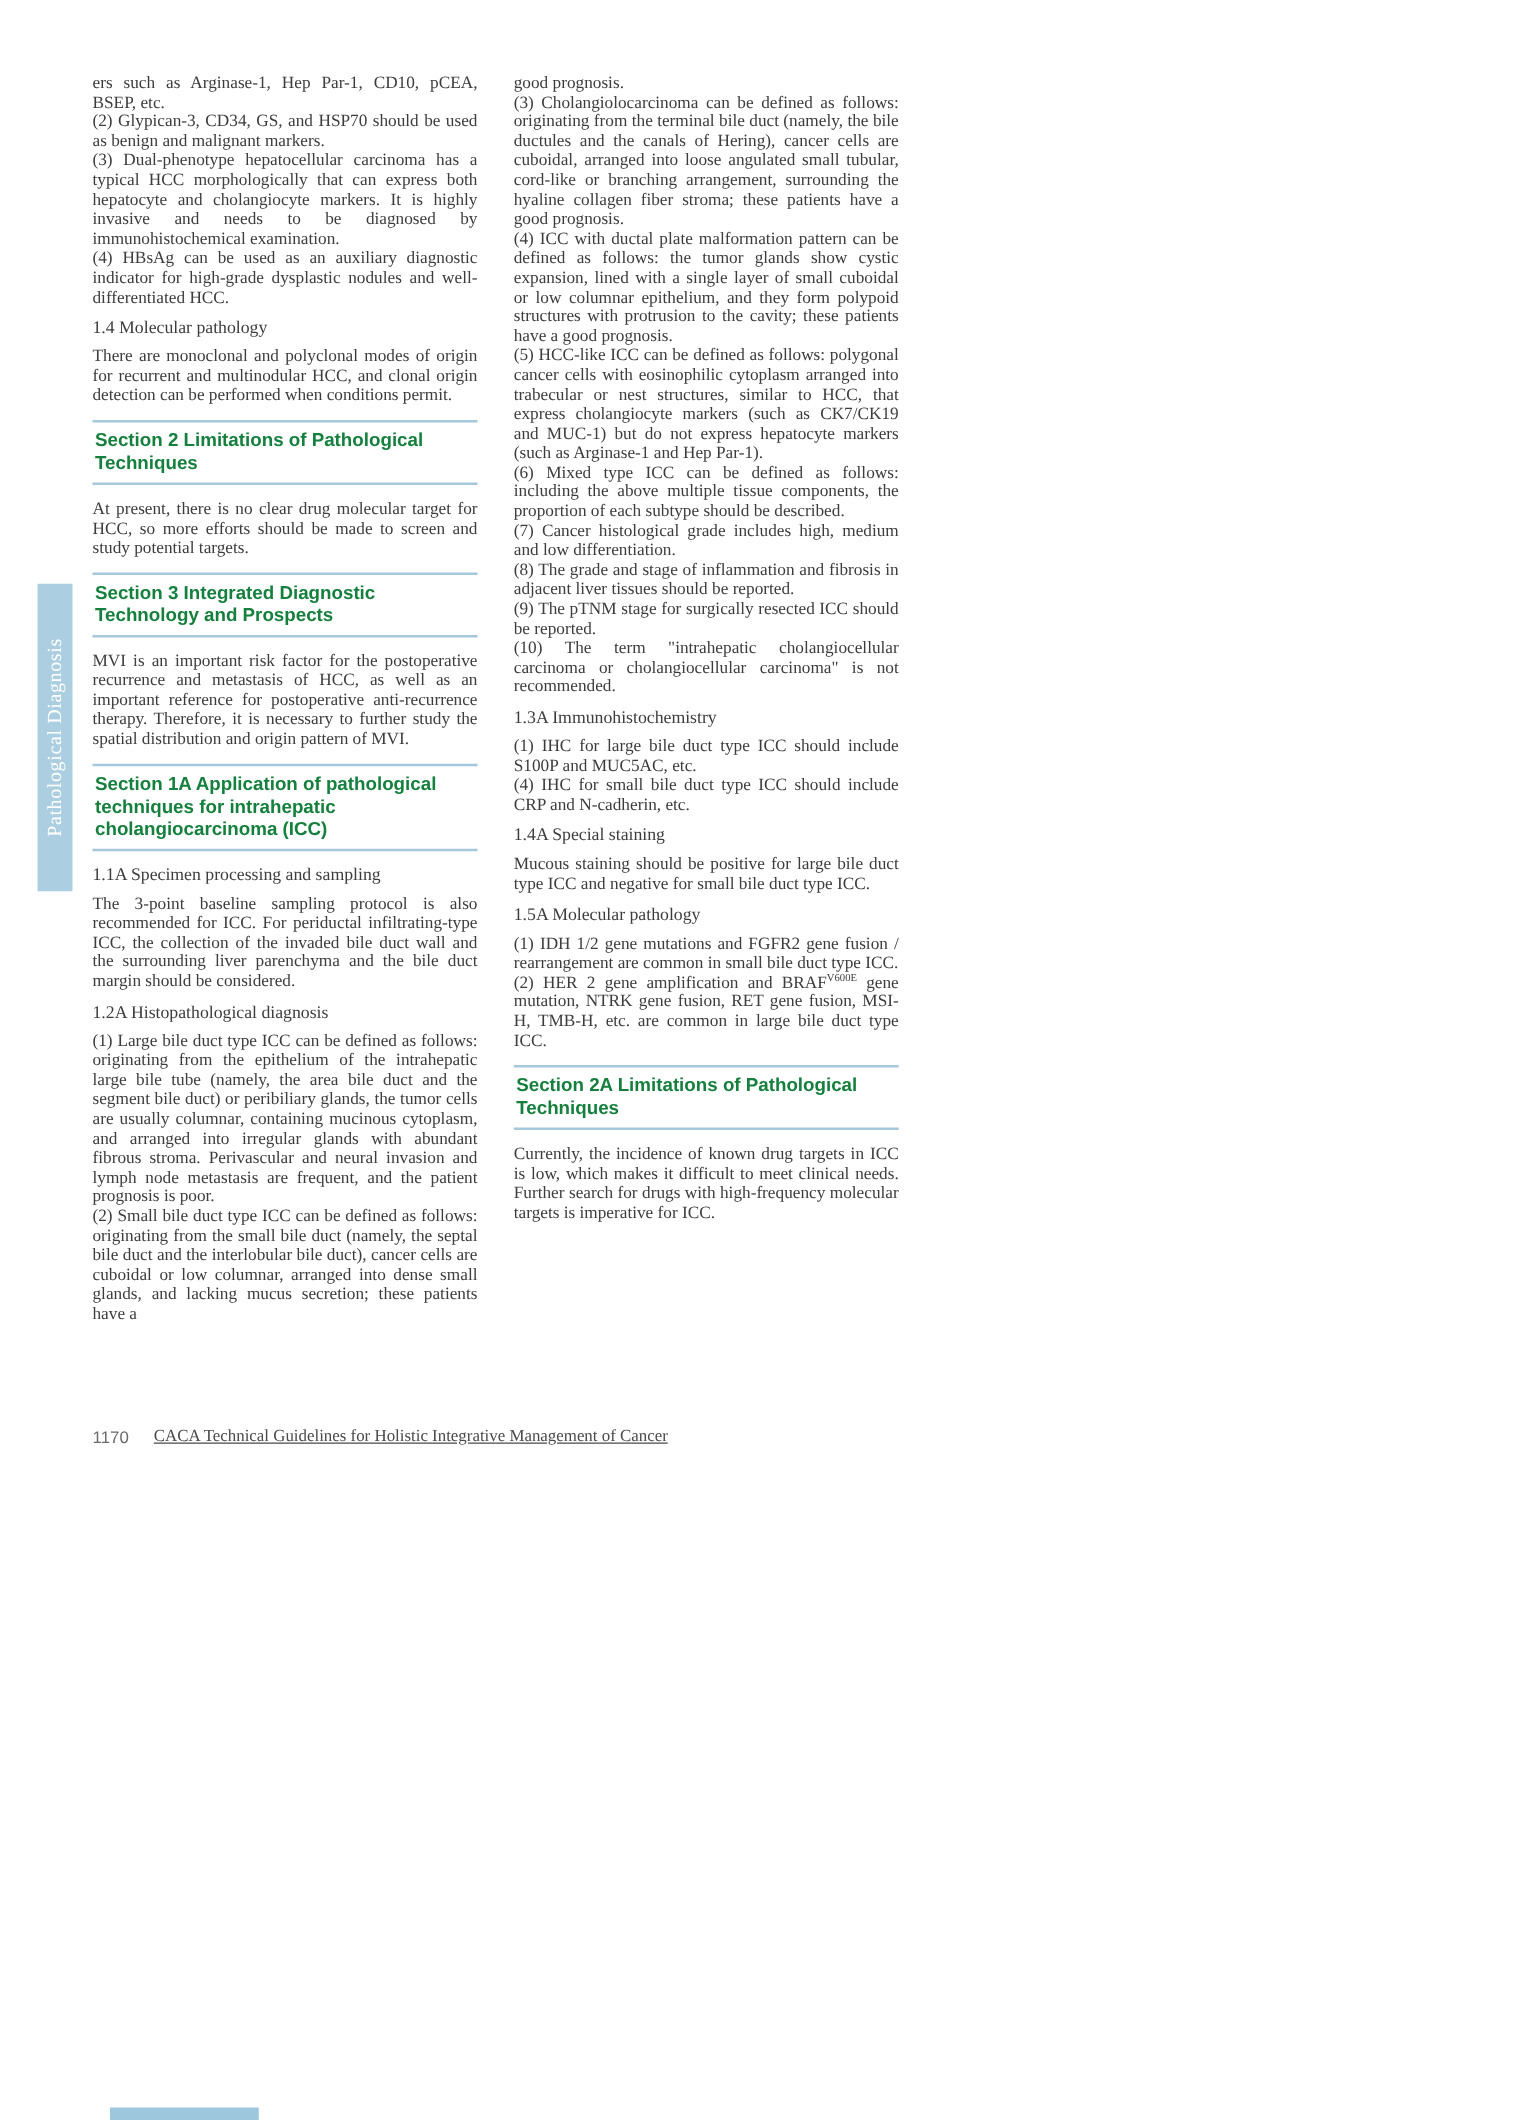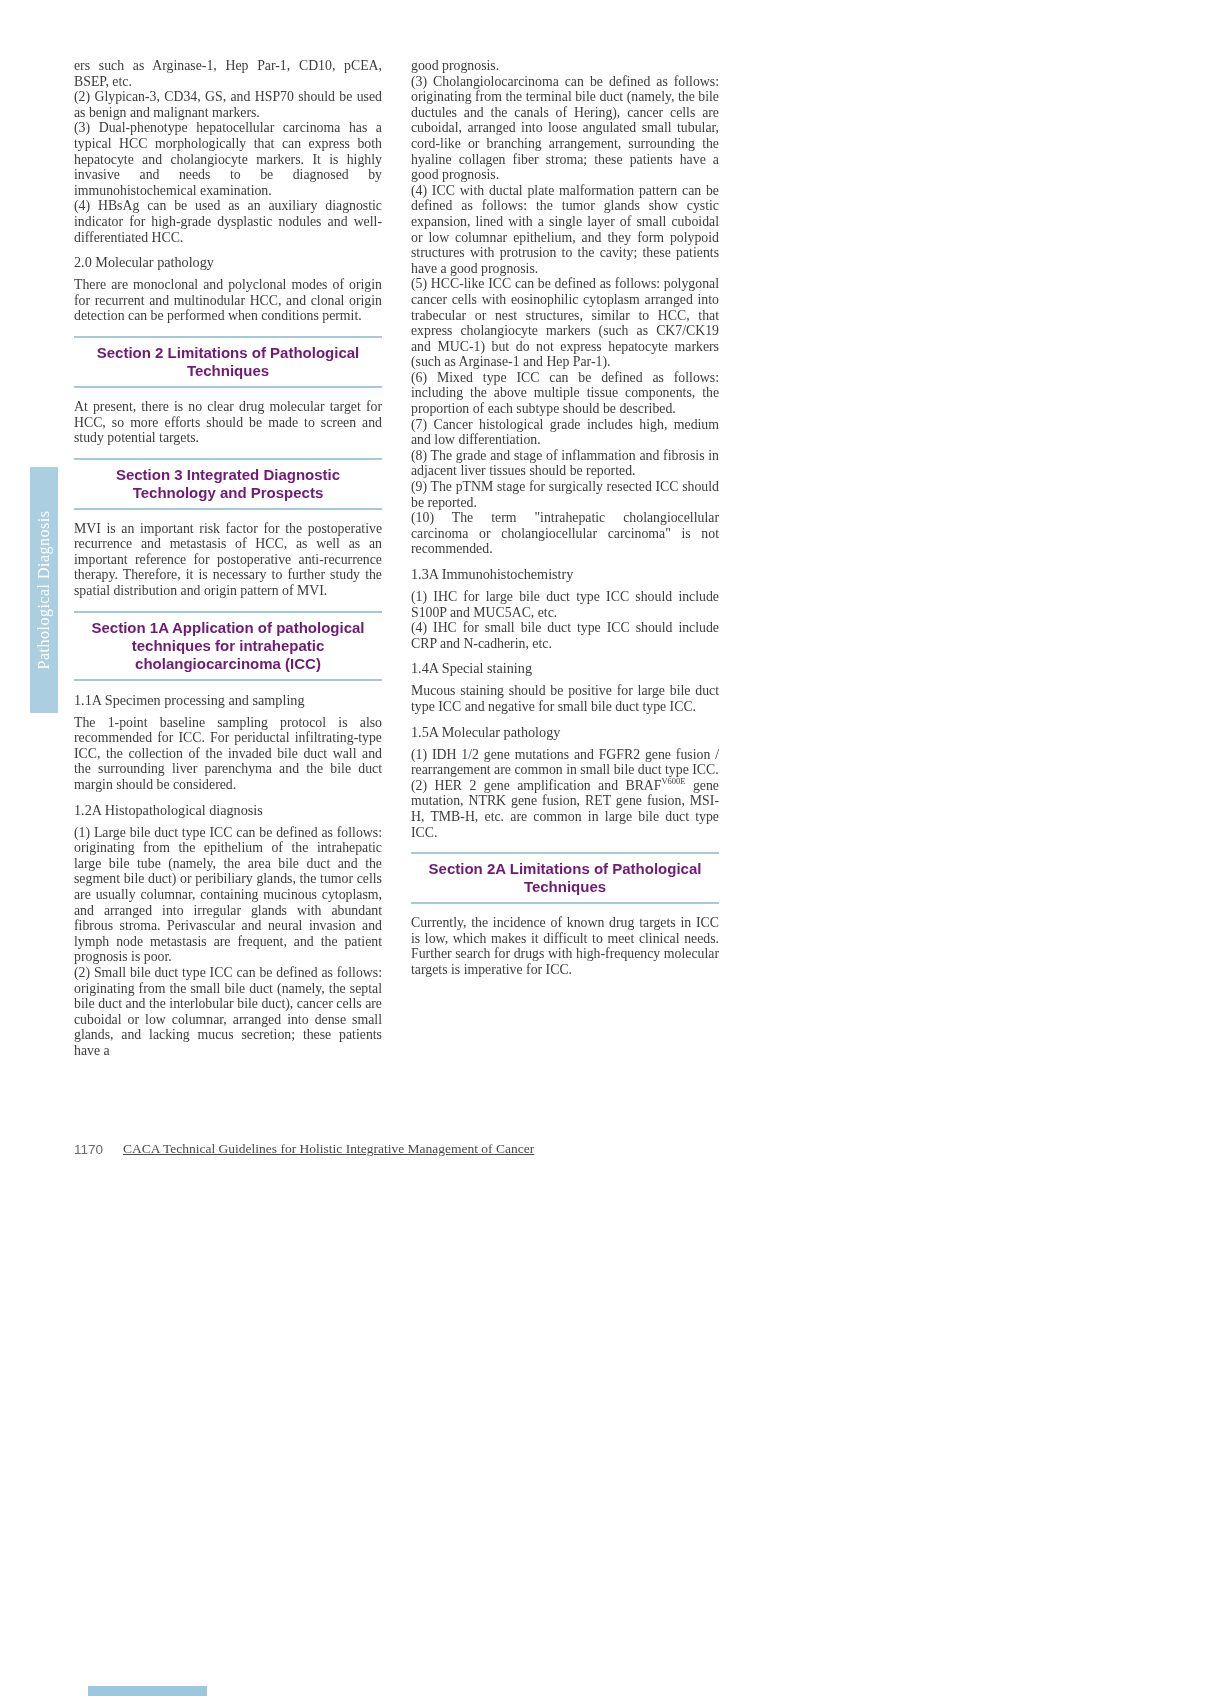--- a/index.html
+++ b/index.html
@@ -29,22 +29,21 @@
     margin: 9px 0 7px 0;
     font: 14.2px/16px "Liberation Serif", serif;
     color: #3c3c3c;
     text-align: left;
   }
   .section-h {
     font-family: "Liberation Sans", sans-serif;
     font-weight: bold;
     font-size: 15px;
     line-height: 18px;
-    color: #701a75;
-    text-align: center;
+    color: #15803d;
     border-top: 2px solid #a6c8db;
     border-bottom: 2px solid #a6c8db;
     padding: 6px 2px;
     margin: 12px 0 11px 0;
   }
   sup.gene-sup {
     font-size: 8.5px;
     line-height: 0;
     vertical-align: super;
   }
@@ -101,29 +100,29 @@
 
   <div class="sidebar-tab">
     <span class="vtext">Pathological Diagnosis</span>
   </div>
 
   <div class="col col-left">
     <p class="body-p">ers such as Arginase-1, Hep Par-1, CD10, pCEA, BSEP, etc.</p>
     <p class="body-p">(2) Glypican-3, CD34, GS, and HSP70 should be used as benign and malignant markers.</p>
     <p class="body-p">(3) Dual-phenotype hepatocellular carcinoma has a typical HCC morphologically that can express both hepatocyte and cholangiocyte markers. It is highly invasive and needs to be diagnosed by immunohistochemical examination.</p>
     <p class="body-p">(4) HBsAg can be used as an auxiliary diagnostic indicator for high-grade dysplastic nodules and well-differentiated HCC.</p>
-    <p class="sub-h">2.0 Molecular pathology</p>
+    <p class="sub-h">1.4 Molecular pathology</p>
     <p class="body-p">There are monoclonal and polyclonal modes of origin for recurrent and multinodular HCC, and clonal origin detection can be performed when conditions permit.</p>
     <h2 class="section-h">Section 2 Limitations of Pathological Techniques</h2>
     <p class="body-p">At present, there is no clear drug molecular target for HCC, so more efforts should be made to screen and study potential targets.</p>
     <h2 class="section-h">Section 3 Integrated Diagnostic Technology and Prospects</h2>
     <p class="body-p">MVI is an important risk factor for the postoperative recurrence and metastasis of HCC, as well as an important reference for postoperative anti-recurrence therapy. Therefore, it is necessary to further study the spatial distribution and origin pattern of MVI.</p>
     <h2 class="section-h">Section 1A Application of pathological techniques for intrahepatic cholangiocarcinoma (ICC)</h2>
     <p class="sub-h">1.1A Specimen processing and sampling</p>
-    <p class="body-p">The 1-point baseline sampling protocol is also recommended for ICC. For periductal infiltrating-type ICC, the collection of the invaded bile duct wall and the surrounding liver parenchyma and the bile duct margin should be considered.</p>
+    <p class="body-p">The 3-point baseline sampling protocol is also recommended for ICC. For periductal infiltrating-type ICC, the collection of the invaded bile duct wall and the surrounding liver parenchyma and the bile duct margin should be considered.</p>
     <p class="sub-h">1.2A Histopathological diagnosis</p>
     <p class="body-p">(1) Large bile duct type ICC can be defined as follows: originating from the epithelium of the intrahepatic large bile tube (namely, the area bile duct and the segment bile duct) or peribiliary glands, the tumor cells are usually columnar, containing mucinous cytoplasm, and arranged into irregular glands with abundant fibrous stroma. Perivascular and neural invasion and lymph node metastasis are frequent, and the patient prognosis is poor.</p>
     <p class="body-p">(2) Small bile duct type ICC can be defined as follows: originating from the small bile duct (namely, the septal bile duct and the interlobular bile duct), cancer cells are cuboidal or low columnar, arranged into dense small glands, and lacking mucus secretion; these patients have a</p>
   </div>
 
   <div class="col col-right">
     <p class="body-p">good prognosis.</p>
     <p class="body-p">(3) Cholangiolocarcinoma can be defined as follows: originating from the terminal bile duct (namely, the bile ductules and the canals of Hering), cancer cells are cuboidal, arranged into loose angulated small tubular, cord-like or branching arrangement, surrounding the hyaline collagen fiber stroma; these patients have a good prognosis.</p>
     <p class="body-p">(4) ICC with ductal plate malformation pattern can be defined as follows: the tumor glands show cystic expansion, lined with a single layer of small cuboidal or low columnar epithelium, and they form polypoid structures with protrusion to the cavity; these patients have a good prognosis.</p>
     <p class="body-p">(5) HCC-like ICC can be defined as follows: polygonal cancer cells with eosinophilic cytoplasm arranged into trabecular or nest structures, similar to HCC, that express cholangiocyte markers (such as CK7/CK19 and MUC-1) but do not express hepatocyte markers (such as Arginase-1 and Hep Par-1).</p>

